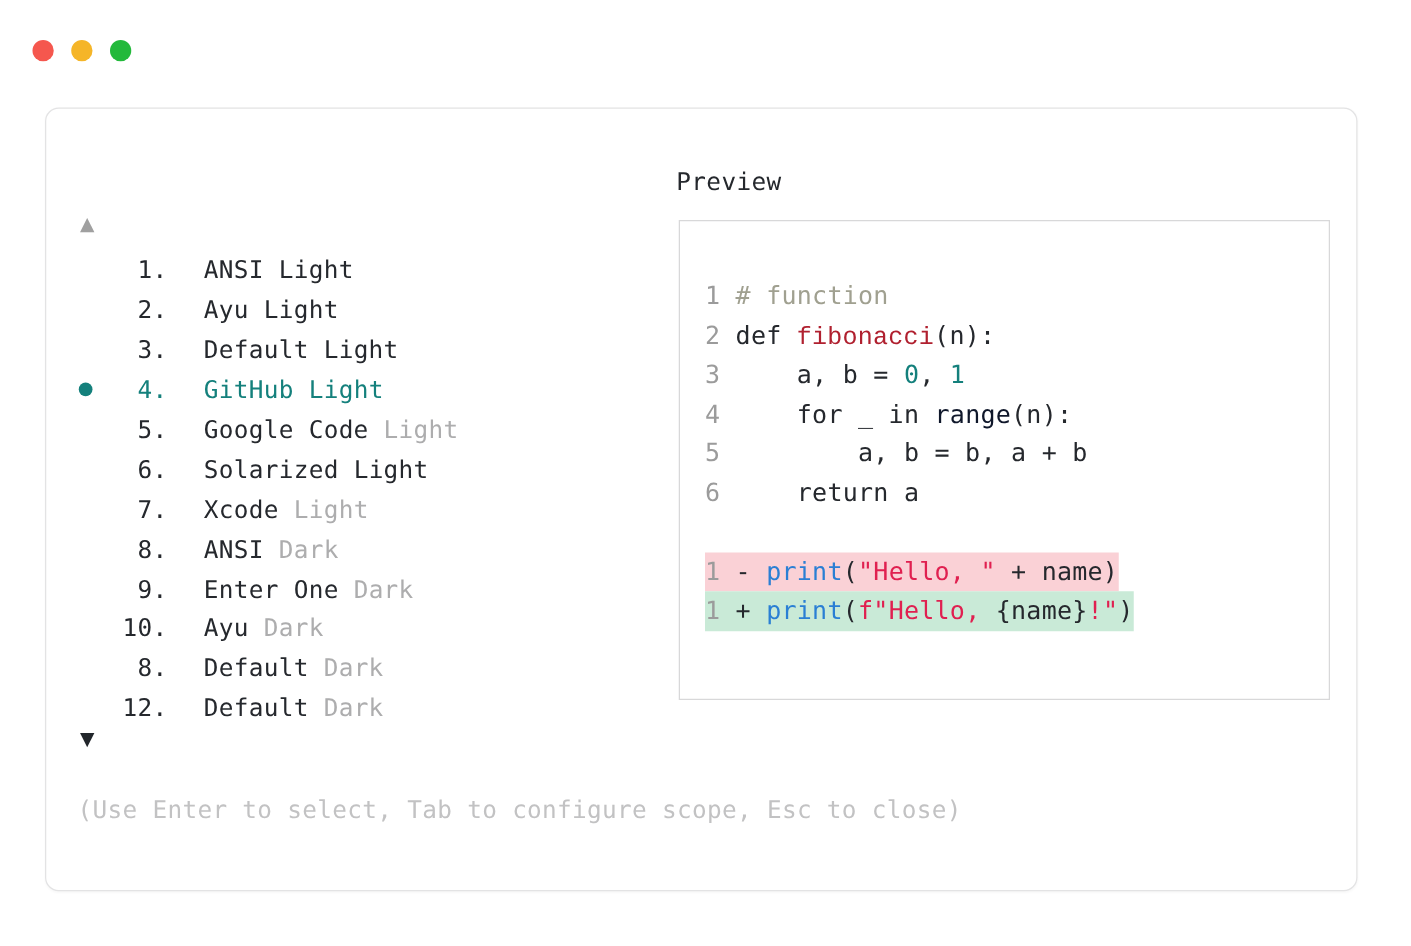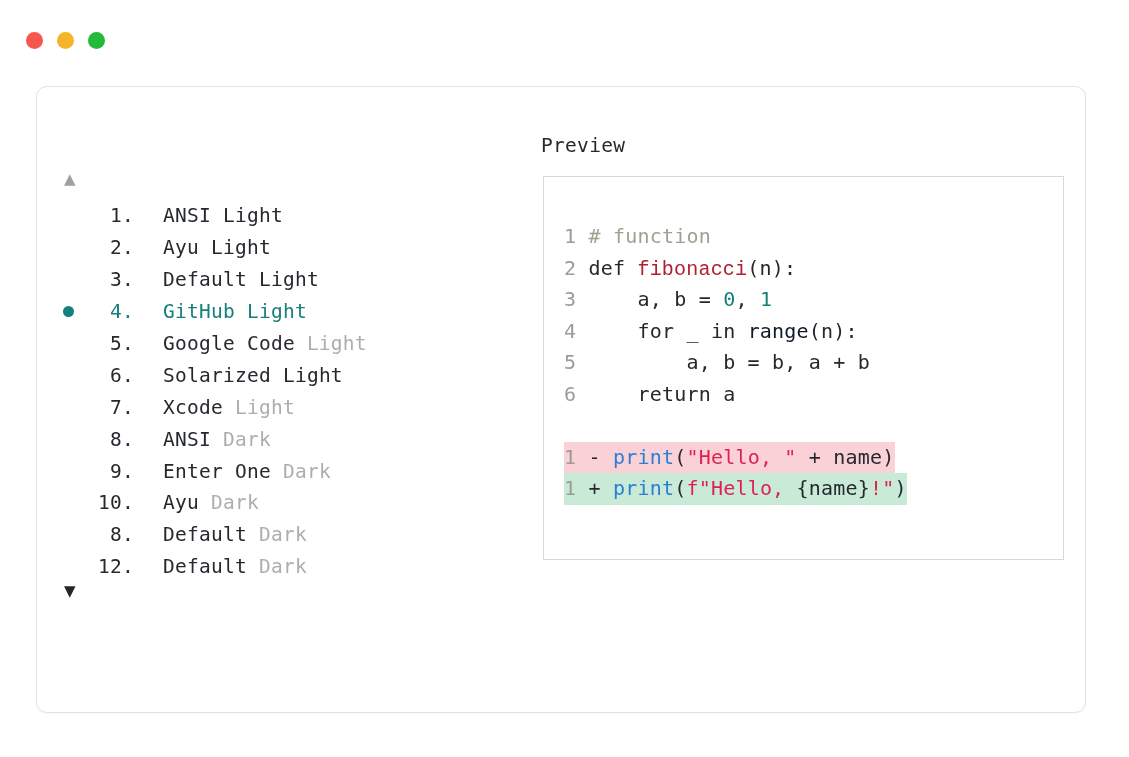--- a/index.html
+++ b/index.html
@@ -184,13 +184,14 @@
       <div class="theme-row"><span class="bullet-col"></span><span class="idx">9.</span><span class="name">Enter One</span><span class="variant-dim"> Dark</span></div>
       <div class="theme-row"><span class="bullet-col"></span><span class="idx">10.</span><span class="name">Ayu</span><span class="variant-dim"> Dark</span></div>
       <div class="theme-row"><span class="bullet-col"></span><span class="idx">8.</span><span class="name">Default</span><span class="variant-dim"> Dark</span></div>
       <div class="theme-row"><span class="bullet-col"></span><span class="idx">12.</span><span class="name">Default</span><span class="variant-dim"> Dark</span></div>
     </div>
 
   <div class="preview-panel">
     <div class="code"><div class="code-line"><span class="ln">1 </span><span class="tok-comment"># function</span></div><div class="code-line"><span class="ln">2 </span><span class="tok-kw">def </span><span class="tok-fn">fibonacci</span><span class="tok-plain">(n):</span></div><div class="code-line"><span class="ln">3 </span><span class="tok-plain">    a, b = </span><span class="tok-num">0</span><span class="tok-plain">, </span><span class="tok-num">1</span></div><div class="code-line"><span class="ln">4 </span><span class="tok-plain">    for _ in </span><span class="tok-builtin">range</span><span class="tok-plain">(n):</span></div><div class="code-line"><span class="ln">5 </span><span class="tok-plain">        a, b = b, a + b</span></div><div class="code-line"><span class="ln">6 </span><span class="tok-plain">    return a</span></div><div class="gap-line"></div><div class="diff-line diff-del"><span class="ln">1 </span><span class="diff-mark">- </span><span class="tok-call">print</span><span class="tok-plain">(</span><span class="tok-str">"Hello, "</span><span class="tok-plain"> + name)</span></div><div class="diff-line diff-add"><span class="ln">1 </span><span class="diff-mark">+ </span><span class="tok-call">print</span><span class="tok-plain">(</span><span class="tok-str">f"Hello, </span><span class="tok-plain">{name}</span><span class="tok-str">!"</span><span class="tok-plain">)</span></div></div>
   </div>
 
+  <div class="hint">(Use Enter to select, Tab to configure scope, Esc to close)</div>
 </div>
 
 </body></html>

